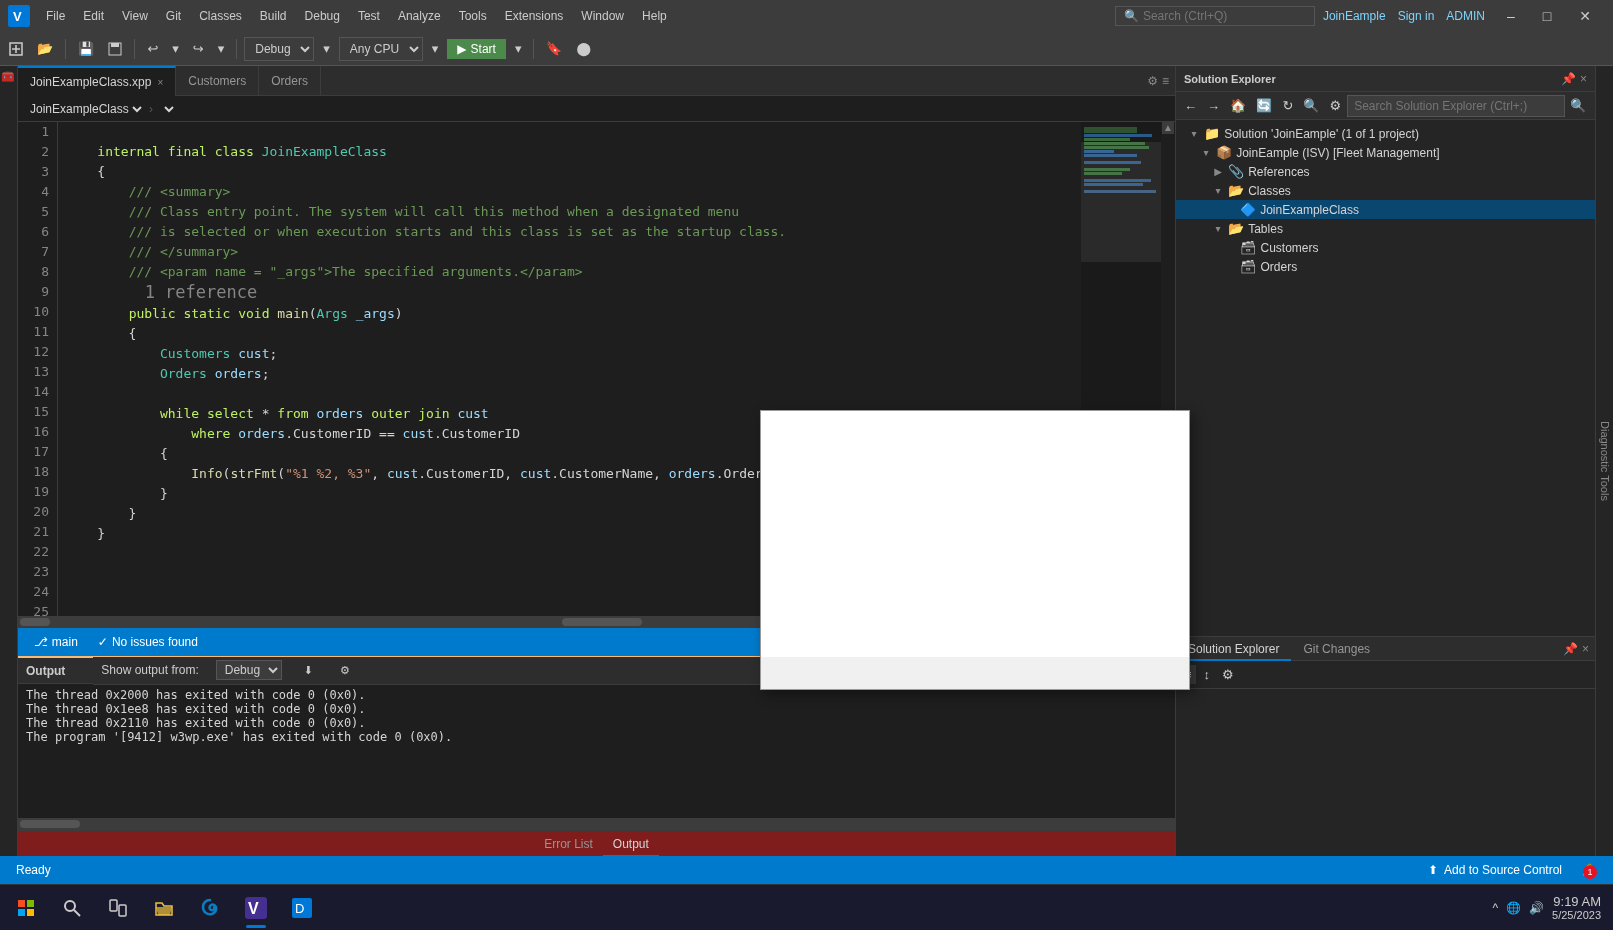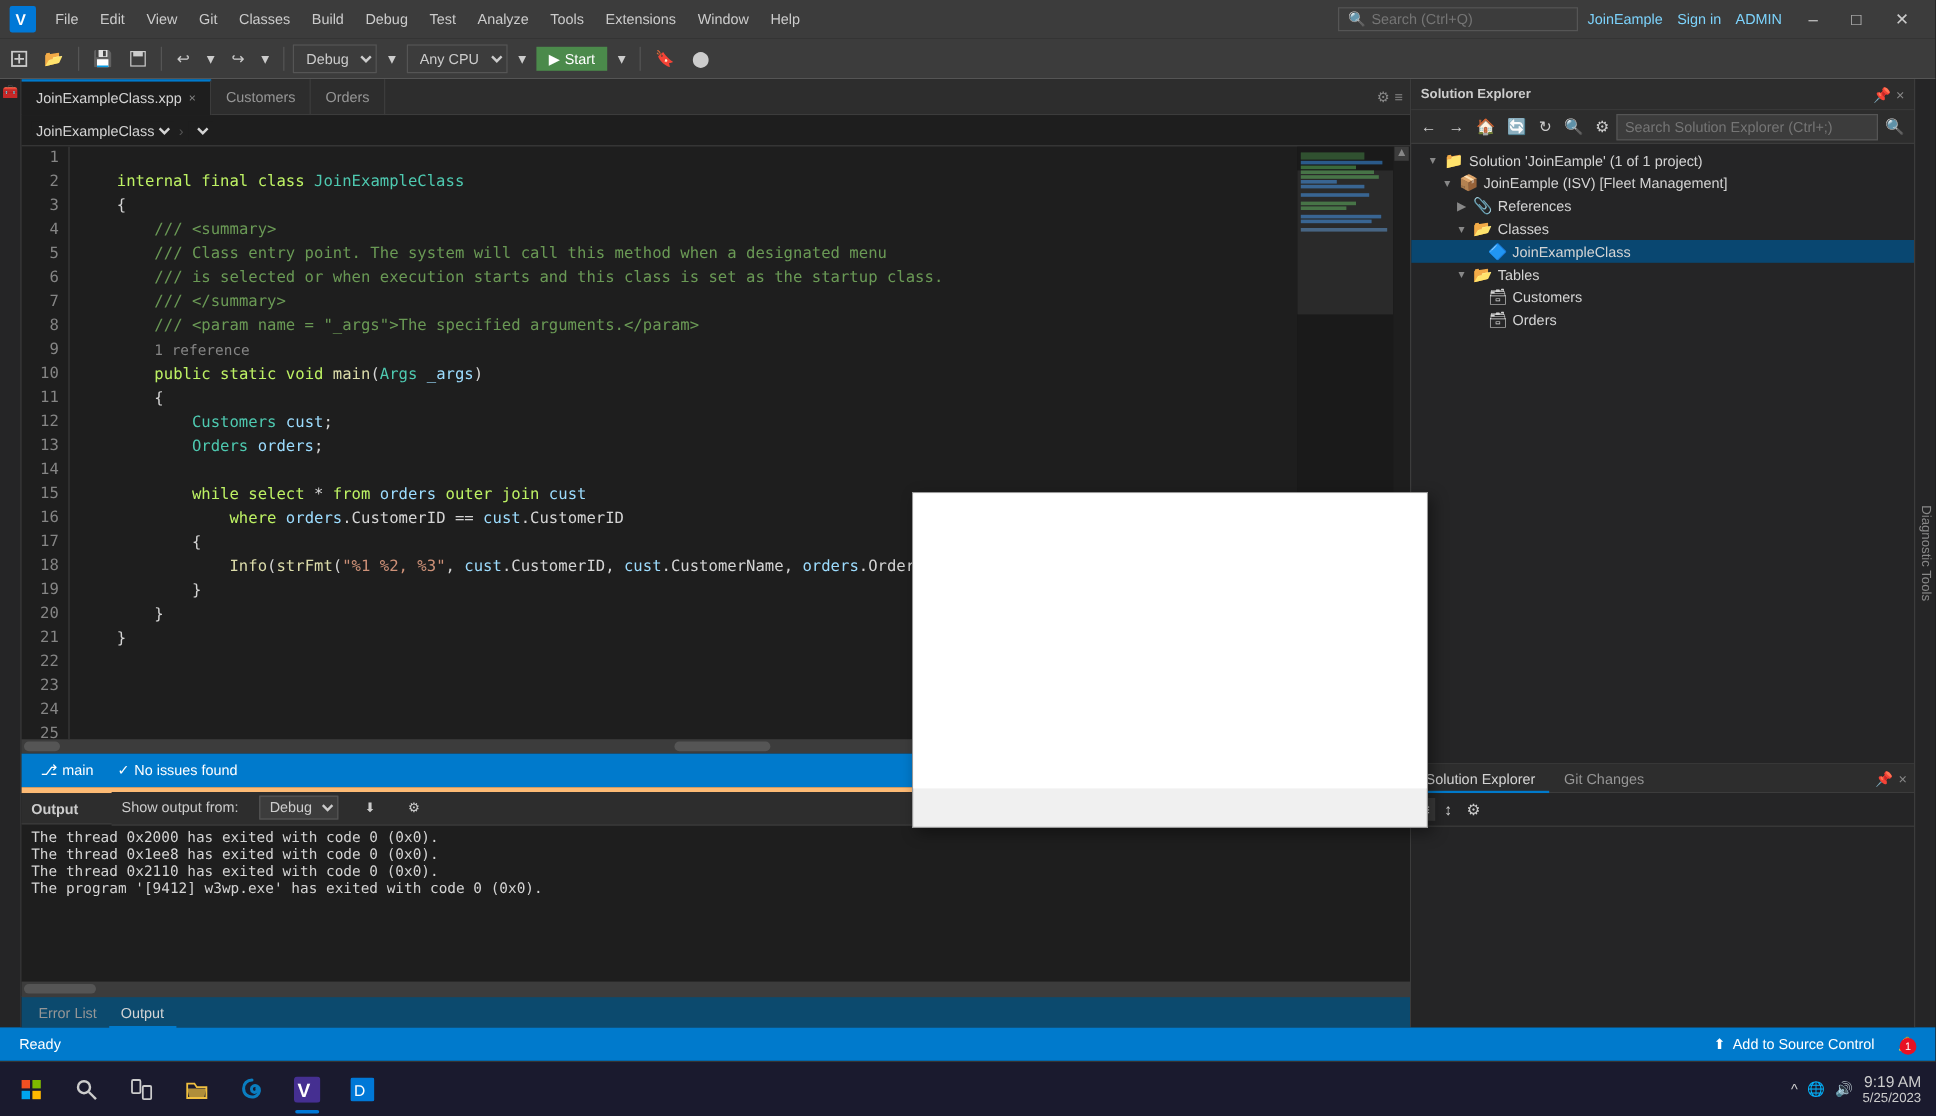--- a/index.html
+++ b/index.html
@@ -43,21 +43,21 @@
     
     #code-editor { flex: 1; display: flex; overflow: hidden; position: relative; }
     #line-numbers { background: #1e1e1e; padding: 0 8px; color: #858585; font-family: 'Consolas', monospace; font-size: 13px; line-height: 20px; text-align: right; min-width: 40px; border-right: 1px solid #3c3c3c; user-select: none; }
     #code-content { flex: 1; padding: 0 8px; font-family: 'Consolas', monospace; font-size: 13px; line-height: 20px; overflow: auto; white-space: pre; }
     .kw-blue { color: #bef264; }
     .kw-lightblue { color: #9cdcfe; }
     .kw-green { color: #4ec9b0; }
     .kw-yellow { color: #dcdcaa; }
     .kw-string { color: #ce9178; }
     .kw-comment { color: #6a9955; }
-    .ref-count { color: #858585; font-size: 12px; }
+    .ref-count { color: #858585; font-size: 17px; margin-left: 16px; }
 
     
     #minimap { width: 80px; background: #1a1a1a; position: relative; overflow: hidden; }
     #minimap-viewport { position: absolute; top: 20px; left: 0; right: 0; height: 120px; background: rgba(255,255,255,0.07); }
 
     
     #status-bar { background: #007acc; height: 28px; display: flex; align-items: center; padding: 0 12px; gap: 16px; font-size: 12px; color: white; }
     #status-bar .status-left { display: flex; align-items: center; gap: 12px; }
     #status-bar .status-right { margin-left: auto; display: flex; gap: 12px; }
     .status-item { display: flex; align-items: center; gap: 4px; cursor: pointer; padding: 2px 4px; }
@@ -80,30 +80,30 @@
 
     
     #lower-right { height: 220px; border-top: 1px solid #3c3c3c; display: flex; flex-direction: column; }
     #lr-tabs { background: #2d2d2d; display: flex; height: 24px; border-bottom: 1px solid #3c3c3c; }
     .lr-tab { padding: 0 12px; height: 24px; line-height: 24px; cursor: pointer; font-size: 12px; color: #969696; }
     .lr-tab.active { color: #d4d4d4; border-bottom: 2px solid #007acc; }
     #properties-panel { flex: 1; background: #252526; }
     #properties-toolbar { display: flex; align-items: center; padding: 4px; gap: 4px; border-bottom: 1px solid #3c3c3c; }
 
     
-    #output-panel { height: 200px; background: #1e1e1e; border-top: 5px solid #fdba74; display: flex; flex-direction: column; }
+    #output-panel { height: 200px; background: #1e1e1e; border-top: 2px solid #fdba74; display: flex; flex-direction: column; }
     #output-header { background: #2d2d2d; height: 26px; display: flex; align-items: center; padding: 0 8px; gap: 8px; border-bottom: 1px solid #3c3c3c; }
     #output-header .title { color: #ccc; font-size: 12px; font-weight: 600; }
     #output-header .header-actions { margin-left: auto; display: flex; gap: 4px; color: #888; }
     #output-toolbar { background: #2d2d2d; display: flex; align-items: center; padding: 2px 8px; gap: 4px; border-bottom: 1px solid #3c3c3c; height: 28px; }
     #output-content { flex: 1; overflow: auto; padding: 4px 8px; font-family: 'Consolas', monospace; font-size: 12px; color: #d4d4d4; }
     #output-scrollbar { height: 12px; background: #3c3c3c; }
 
     
-    #bottom-tabs { background: #0c4a6e; height: 26px; display: flex; align-items: center; padding: 0 4px; border-top: 1px solid #3c3c3c; }
+    #bottom-tabs { background: #7f1d1d; height: 26px; display: flex; align-items: center; padding: 0 4px; border-top: 1px solid #3c3c3c; justify-content: center; }
     .bottom-tab { padding: 0 10px; height: 26px; line-height: 26px; cursor: pointer; font-size: 12px; color: #969696; }
     .bottom-tab.active { color: #d4d4d4; border-bottom: 2px solid #007acc; }
 
     
     #snipping-tool { position: absolute; top: 410px; left: 760px; width: 430px; height: 280px; background: #f0f0f0; border: 1px solid #999; box-shadow: 4px 4px 12px rgba(0,0,0,0.4); z-index: 100; }
     #snipping-header { background: #e8e8e8; height: 32px; display: flex; align-items: center; padding: 0 8px; border-bottom: 1px solid #ccc; gap: 8px; }
     #snipping-title { font-size: 13px; color: #333; font-weight: 600; font-family: 'Segoe UI', sans-serif; }
     #snipping-body { flex: 1; background: white; }
 
     

